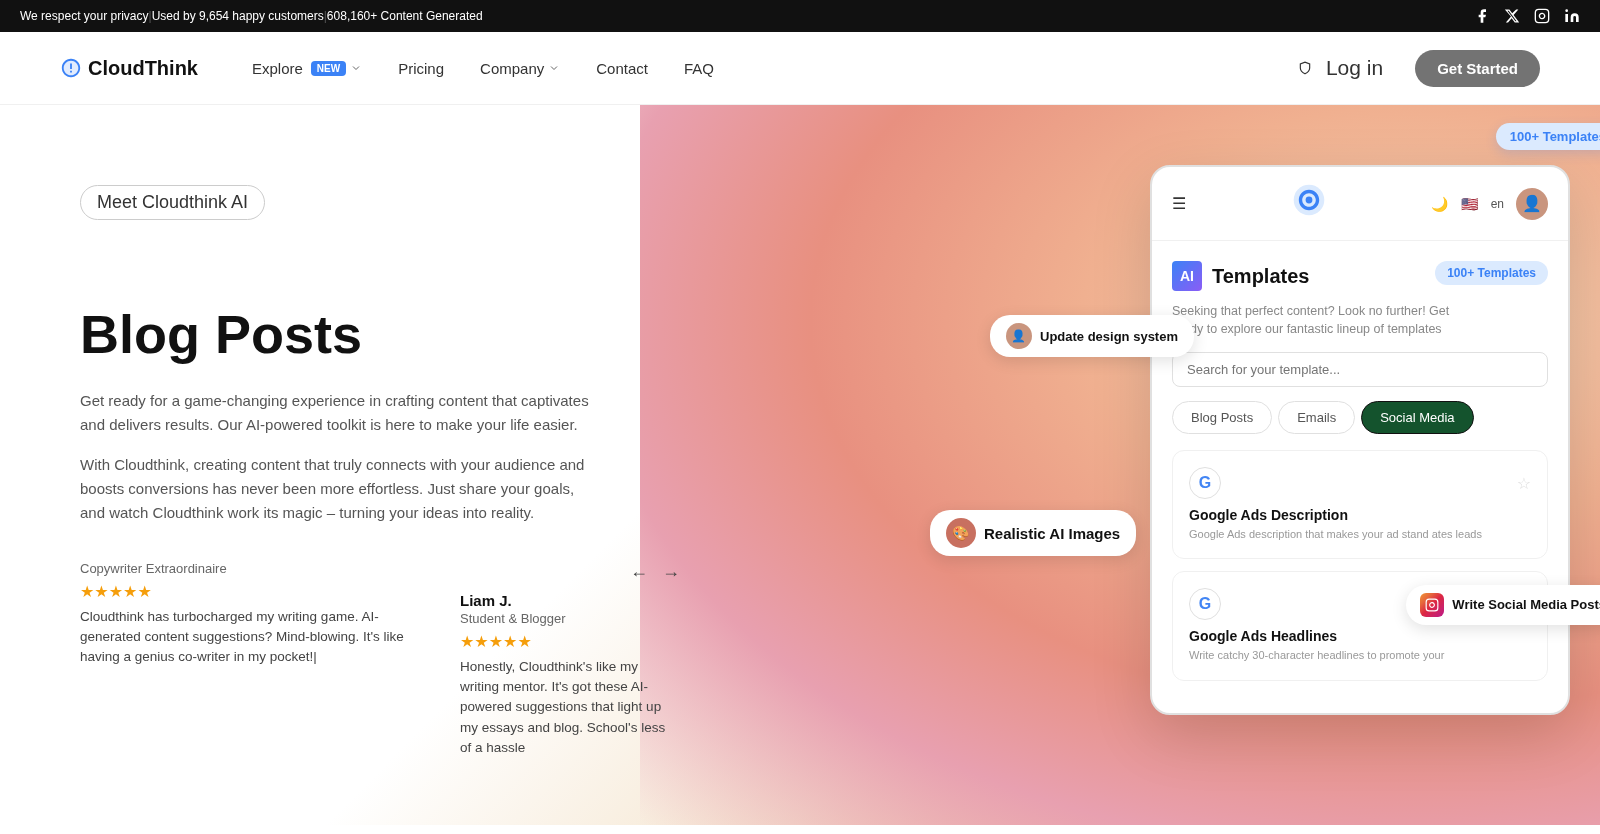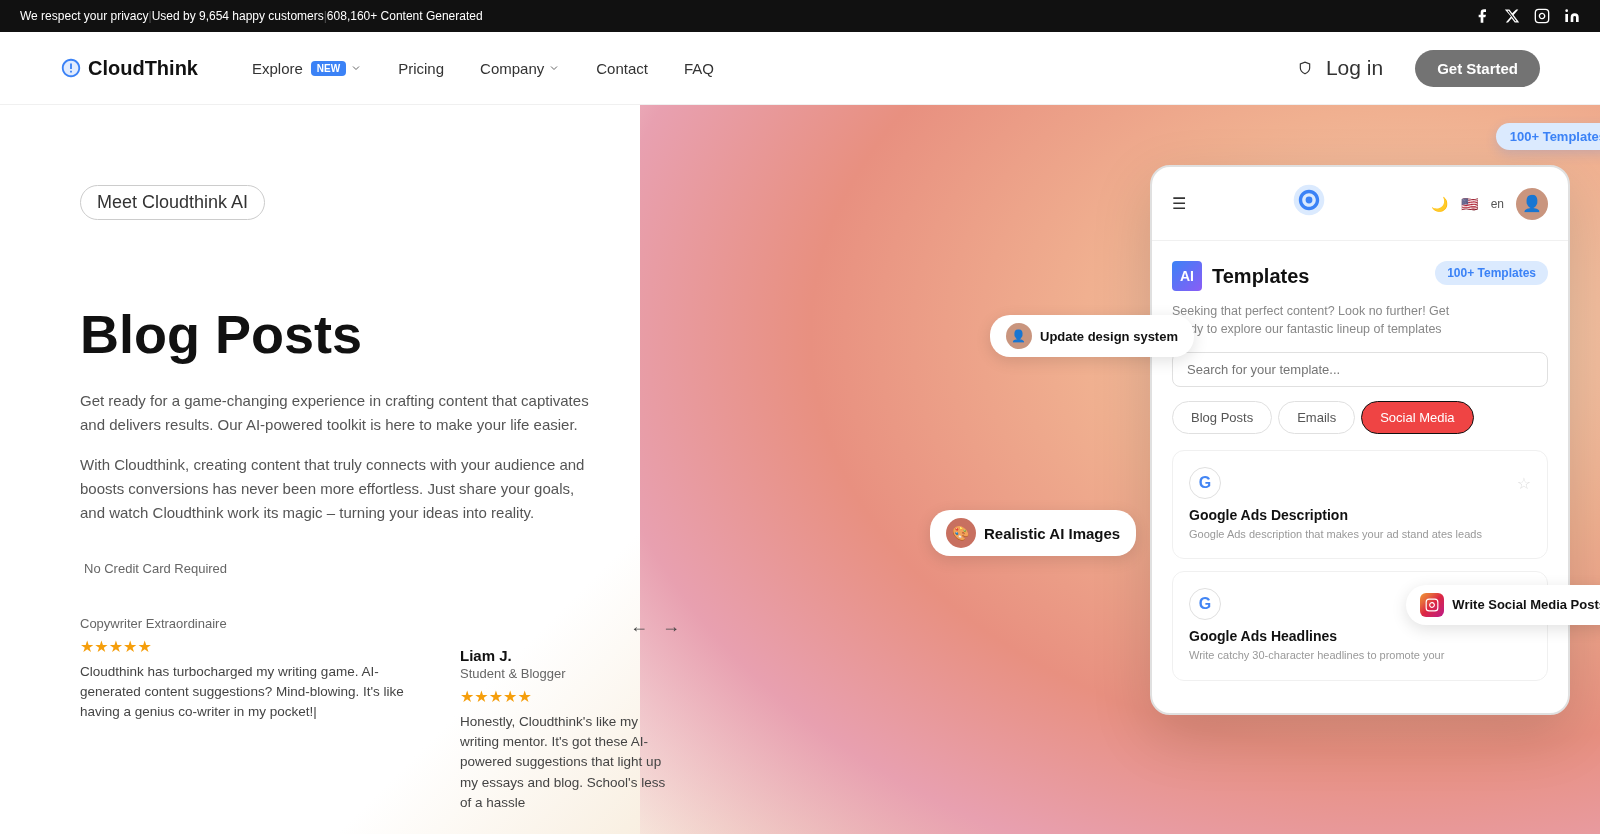--- a/index.html
+++ b/index.html
@@ -174,21 +174,21 @@
     .tab-btn {
       padding: 8px 18px;
       border-radius: 20px;
       font-size: 13px;
       font-weight: 500;
       cursor: pointer;
       border: 1px solid #e0e0e0;
       background: #fff;
       color: #555;
     }
-    .tab-btn.active { background: #ef4444; color: #fff; border-color: #111; }
+    .tab-btn.active { background: #14532d; color: #fff; border-color: #111; }
 
     .template-card {
       border: 1.5px solid #f0f0f0;
       border-radius: 12px;
       padding: 16px;
       margin-bottom: 12px;
       background: #fff;
     }
     .card-header { display: flex; align-items: center; justify-content: space-between; margin-bottom: 8px; }
     .g-icon { width: 32px; height: 32px; border-radius: 50%; background: #fff; border: 1px solid #e0e0e0; display: flex; align-items: center; justify-content: center; font-size: 16px; font-weight: 700; }
@@ -338,21 +338,20 @@
   <div class="hero-bg-gradient"></div>
 
   <div class="hero-left">
     <div class="meet-badge">Meet Cloudthink AI</div>
     <h1 class="hero-title">
       <br>
       <span>Blog Posts</span>
     </h1>
     <p class="hero-desc">Get ready for a game-changing experience in crafting content that captivates and delivers results. Our AI-powered toolkit is here to make your life easier.</p>
     <p class="hero-desc2">With Cloudthink, creating content that truly connects with your audience and boosts conversions has never been more effortless. Just share your goals, and watch Cloudthink work its magic – turning your ideas into reality.</p>
-    <p class="no-credit">No Credit Card Required</p>
 
     
     <div class="reviews-section">
       <div class="reviewer">
         <div class="reviewer-title">Copywriter Extraordinaire</div>
         <div class="stars">★★★★★</div>
         <div class="review-text">Cloudthink has turbocharged my writing game. AI-generated content suggestions? Mind-blowing. It's like having a genius co-writer in my pocket!|</div>
       </div>
       <div style="display:flex; flex-direction:column; flex:1;">
         <div style="display:flex; justify-content:flex-end; gap:14px; margin-bottom:10px;">

